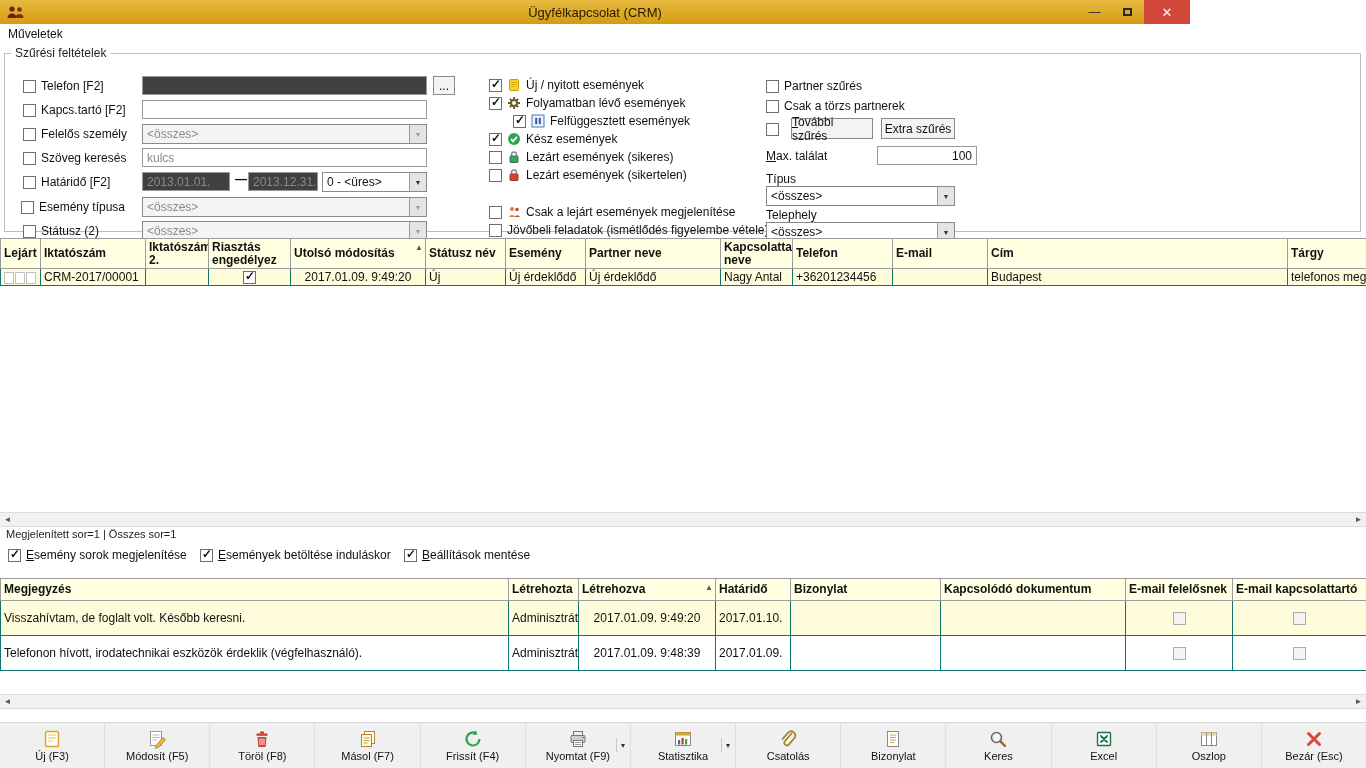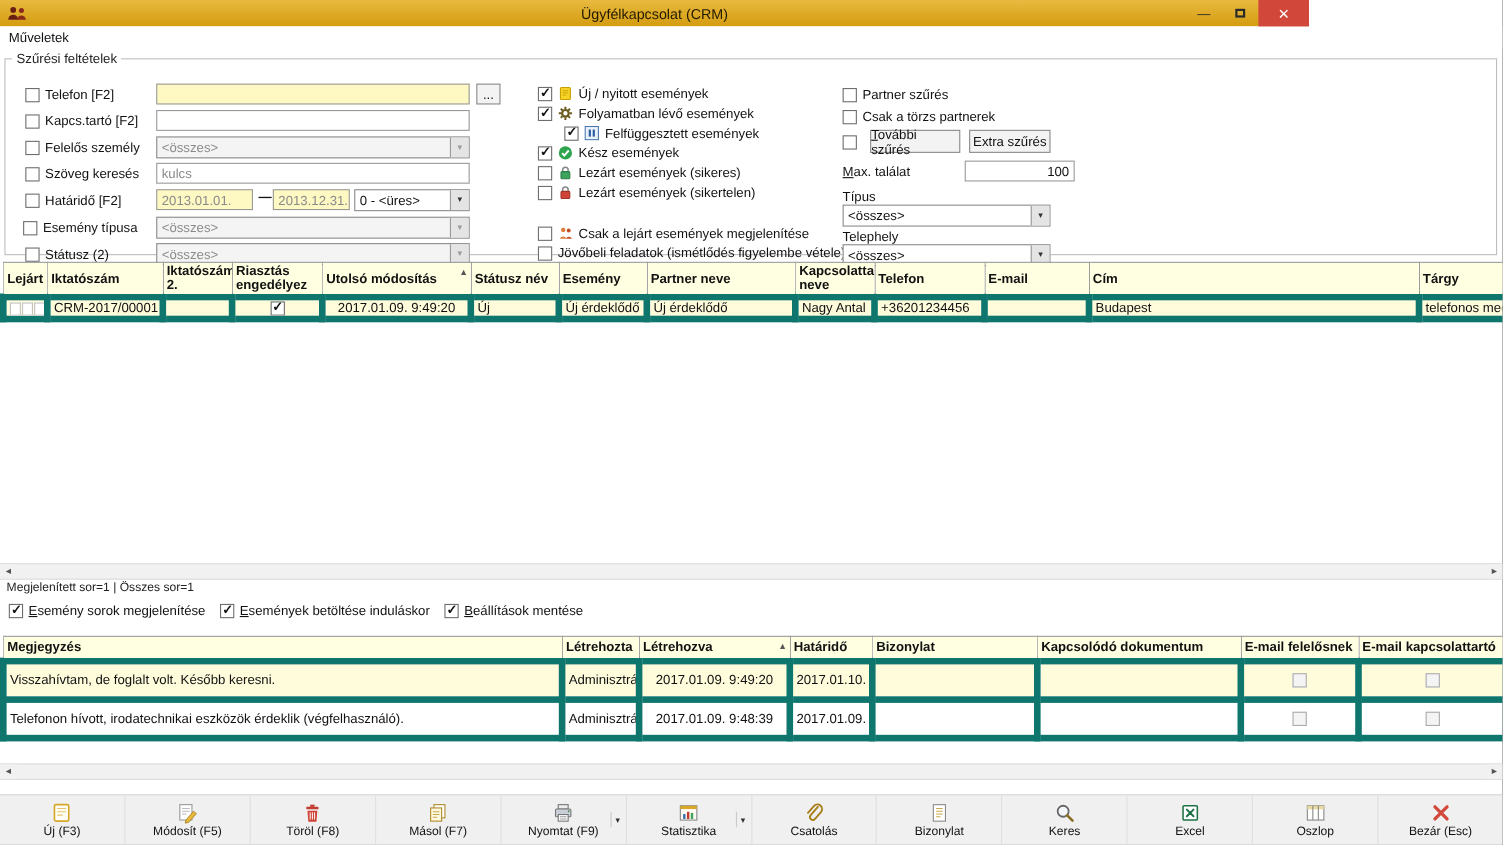--- a/index.html
+++ b/index.html
@@ -27,37 +27,37 @@
   fieldset.filters legend { margin-left:6px; padding:0 4px; font-size:12px; color:#222; }
   .frow { position:absolute; display:flex; align-items:center; height:16px; }
   .cb { width:13px; height:13px; border:1px solid #6e6e6e; background:#fff; position:relative; flex:none; }
   .cb.on::after { content:"\2713"; position:absolute; left:1px; top:-3px; font-size:12px; font-weight:bold; color:#111; }
   .cb.dis { background:#F4F4F4; border-color:#ABABAB; }
   .flabel { margin-left:5px; white-space:nowrap; }
   .ul-first { display:inline-block; }
   .ul-first::first-letter { text-decoration:underline; }
   .tinput { position:absolute; height:19px; border:1px solid #999; background:#fff; padding:0 4px;
     display:flex; align-items:center; white-space:nowrap; overflow:hidden; }
-  .tinput.gray { background:#fef9c3; }
+  .tinput.gray { background:#404040; }
   .tinput.ghost { color:#8a8a8a; }
   .tinput.right { justify-content:flex-end; }
   .combo { position:absolute; height:20px; border:1px solid #8a8a8a; background:#fff; display:flex; align-items:stretch; }
   .combo .val { flex:1; padding:0 4px; display:flex; align-items:center; overflow:hidden; white-space:nowrap; }
   .combo.dis { background:#F4F4F4; } .combo.dis .val { color:#8a8a8a; }
   .combo .cbtn { width:17px; background:#E4E4E4; border-left:1px solid #9a9a9a; display:flex; align-items:center; justify-content:center; font-size:7px; color:#333; }
   .combo.dis .cbtn { color:#999; }
   .sbtn { position:absolute; border:1px solid #8a8a8a; background:#F3F3F3; display:flex; align-items:center; justify-content:center; font-size:12px; }
   .icon14 { width:14px; height:14px; display:inline-flex; margin-left:5px; flex:none; }
   .dash { position:absolute; font-weight:bold; color:#111; }
   
   table.grid { border-collapse:collapse; table-layout:fixed; width:1366px; font-size:12px; }
   table.grid th { background:#FFFFE1; border:1px solid #9C9C9C; font-weight:bold; text-align:left;
     padding:1px 3px; vertical-align:middle; overflow:hidden; line-height:13px; position:relative;margin-top:31px; }
   .maingrid th { height:30px; }
-  table.grid td { border:6px solid #0f766e; padding:0 3px; overflow:hidden; white-space:nowrap; }
+  table.grid td { border:1px solid #0f766e; padding:0 3px; overflow:hidden; white-space:nowrap; }
   .maingrid td { height:17px; }
   tr.sel td { background:#FFFCDC; }
   .sort { position:absolute; right:2px; top:2px; font-size:8px; color:#555; }
   td.center, th.center { text-align:center; }
   .minibox { display:inline-block; width:10px; height:12px; border:1px solid #C2C2C2; background:#fff; margin-right:1px; vertical-align:middle; }
   .cellcb { margin:0 auto; }
   .notes td { height:35px; vertical-align:middle; padding:0 4px; }
   .notes th { height:22px; }
   
   .hscroll { position:absolute; left:0; width:1366px; height:15px; background:#F1F1F1; border-top:1px solid #DCDCDC; border-bottom:1px solid #DCDCDC; }
@@ -443,20 +443,29 @@
           <svg width="20" height="20">
             <rect x="6.5" y="2.5" width="10" height="12" fill="#fff" stroke="#B08A28"></rect>
             <rect x="3.5" y="5.5" width="10" height="12" fill="#FFF8E0" stroke="#B08A28"></rect>
             <path d="M5.5 9h6M5.5 11.5h6M5.5 14h4" stroke="#C9A84C"></path>
           </svg>
         </span>
       <span>Másol (F7)</span>
     </div>
     <div class="tbtn">
       <span class="ticon">
+          <svg width="20" height="20" viewBox="0 0 20 20">
+            <path d="M16.5 10a6.5 6.5 0 1 1-3.2-5.6" fill="none" stroke="#2EA44F" stroke-width="2.2"></path>
+            <path d="M13 1.2l1.2 4.4-4.5.4z" fill="#2EA44F"></path>
+          </svg>
+        </span>
+      <span>Frissít (F4)</span>
+    </div>
+    <div class="tbtn">
+      <span class="ticon">
           <svg width="20" height="20">
             <rect x="5.5" y="2.5" width="9" height="4" fill="#EEE" stroke="#777"></rect>
             <rect x="3" y="6.5" width="14" height="7" rx="1" fill="#C9CFD6" stroke="#777"></rect>
             <circle cx="15" cy="8.5" r="0.8" fill="#4a8a4a"></circle>
             <rect x="5.5" y="11.5" width="9" height="6" fill="#fff" stroke="#777"></rect>
             <path d="M7 13.5h6M7 15.5h6" stroke="#999"></path>
           </svg>
         </span>
       <span>Nyomtat (F9)</span>
       <span class="ddarrow">▾</span>

